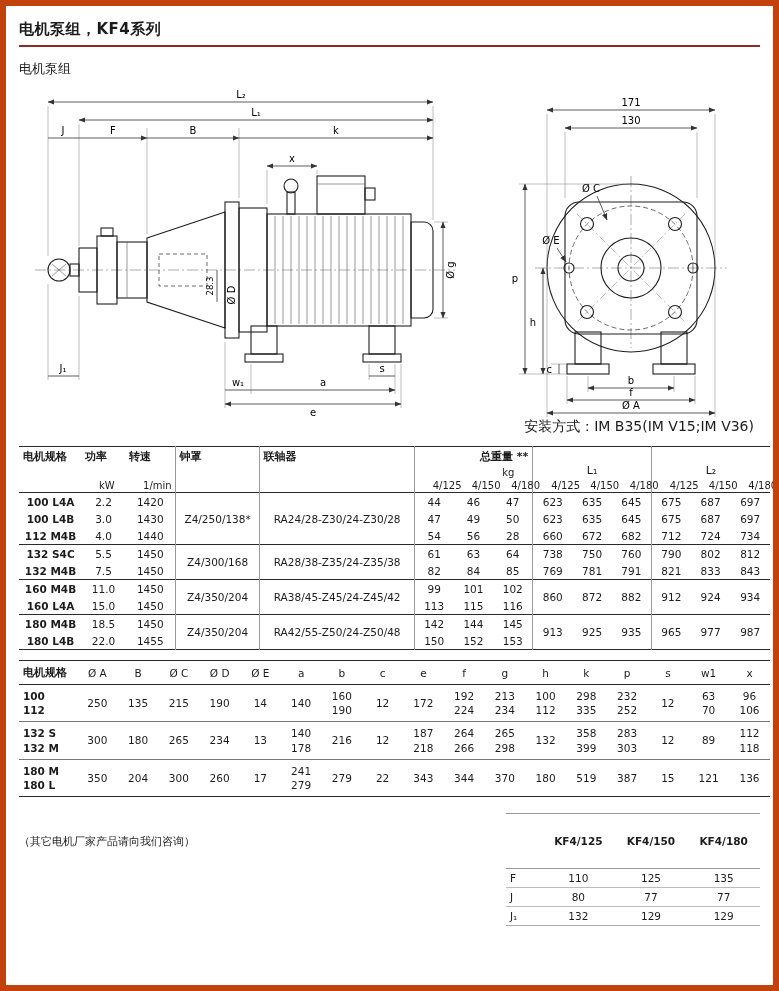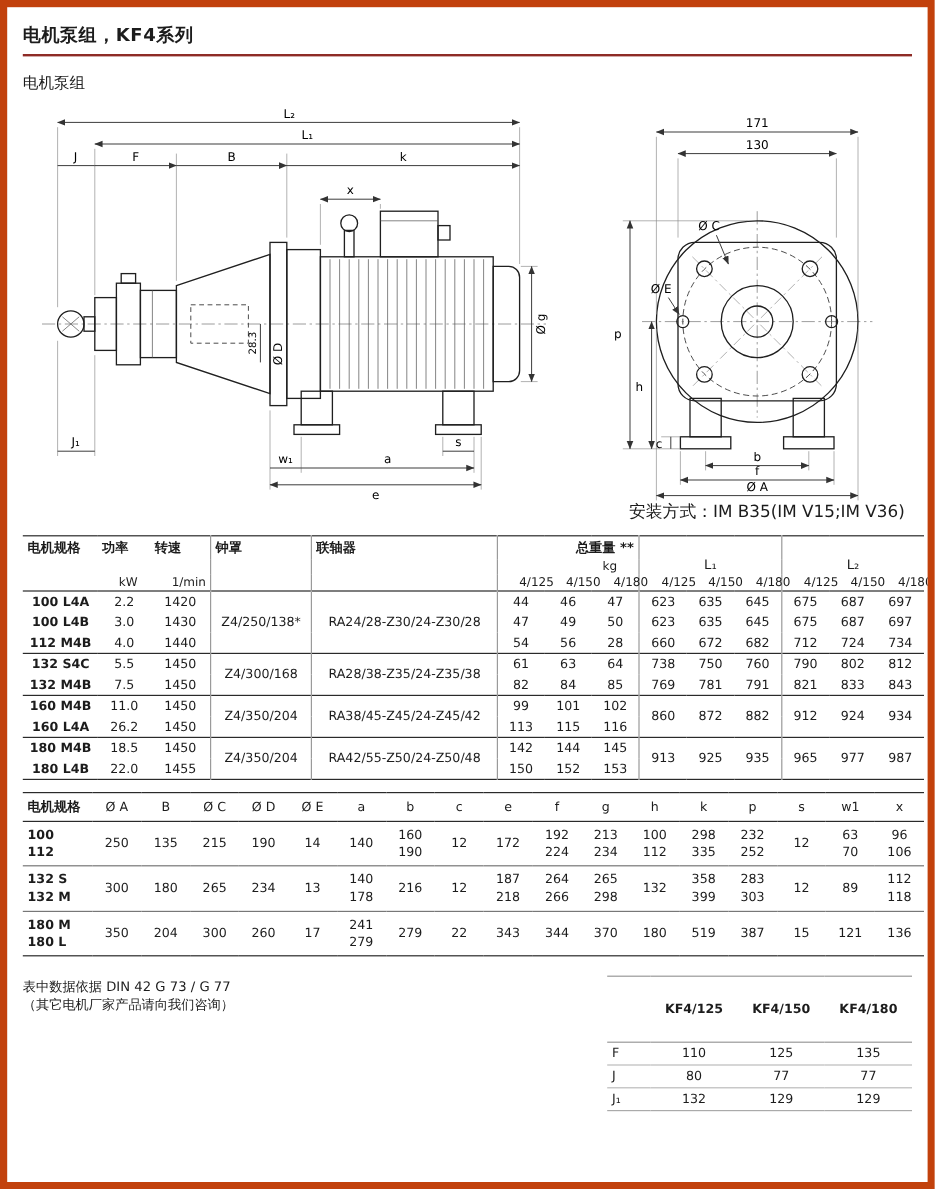--- a/index.html
+++ b/index.html
@@ -38,21 +38,21 @@
   .t2{width:751px;border-collapse:collapse;table-layout:fixed;font-size:10.5px;margin-top:10px;border-top:1.5px solid #2a2a2a;border-bottom:1.5px solid #2a2a2a}
   .t2 thead{border-bottom:1px solid #2a2a2a}
   .t2 th{font-weight:400;font-size:10.5px;padding:4px 1px;text-align:center}
   .t2 th.first{text-align:left;font-weight:700;font-size:11px;padding-left:4px}
   .t2 td{padding:4px 1px;text-align:center;white-space:pre-line;line-height:1.35}
   .t2 td.first{text-align:left;padding-left:4px;font-weight:700}
   .t2 tbody tr + tr td{border-top:1px solid #777}
   
   .footer{display:flex;justify-content:space-between;align-items:flex-start;margin-top:16px}
   .fnotes{font-size:11px;padding-top:2px}
-  .fnotes .l2x{margin-top:0}
+  .fnotes .l2x{margin-top:19px}
   .fnotes .l3x{margin-top:30px}
   .ps{width:254px}
   .ps-title{font-size:11px;font-weight:700;margin-bottom:3px;padding-left:2px}
   .t3{border-collapse:collapse;width:254px;font-size:10.5px;border-bottom:1px solid #aaa}
   .t3 th{font-weight:700;padding:21px 4px;text-align:center;border-top:1px solid #999;border-bottom:1px solid #999}
   .t3 td{padding:3px 4px;text-align:center;border-top:1px solid #bbb}
   .t3 td.lbl,.t3 th.lbl{text-align:left;width:36px}
 </style>
 </head>
 <body>
@@ -302,21 +302,21 @@
         <td>102</td>
         <td class="S" rowspan="2">860</td>
         <td rowspan="2">872</td>
         <td rowspan="2">882</td>
         <td class="S" rowspan="2">912</td>
         <td rowspan="2">924</td>
         <td rowspan="2">934</td>
       </tr>
       <tr>
         <td class="L mdl">160 L4A</td>
-        <td class="L">26.2</td>
+        <td class="L">15.0</td>
         <td class="L">1450</td>
         <td class="S">113</td>
         <td>115</td>
         <td>116</td>
       </tr>
       <tr class="gtop">
         <td class="L mdl">180 M4B</td>
         <td class="L">18.5</td>
         <td class="L">1450</td>
         <td class="L S" rowspan="2">Z4/350/204</td>
@@ -448,21 +448,20 @@
         <td>387</td>
         <td>15</td>
         <td>121</td>
         <td>136</td>
       </tr>
     </tbody>
   </table>
 
   <div class="footer">
     <div class="fnotes">
-      <div>表中数据依据 DIN 42 G 73 / G 77</div>
       <div class="l2x">（其它电机厂家产品请向我们咨询）</div>
     </div>
     <div class="ps">
       <table class="t3">
         <thead>
           <tr>
             <th class="lbl"></th>
             <th>KF4/125</th>
             <th>KF4/150</th>
             <th>KF4/180</th>

